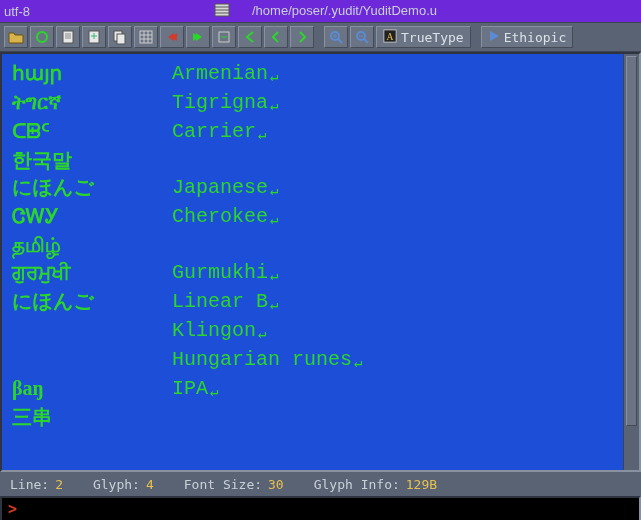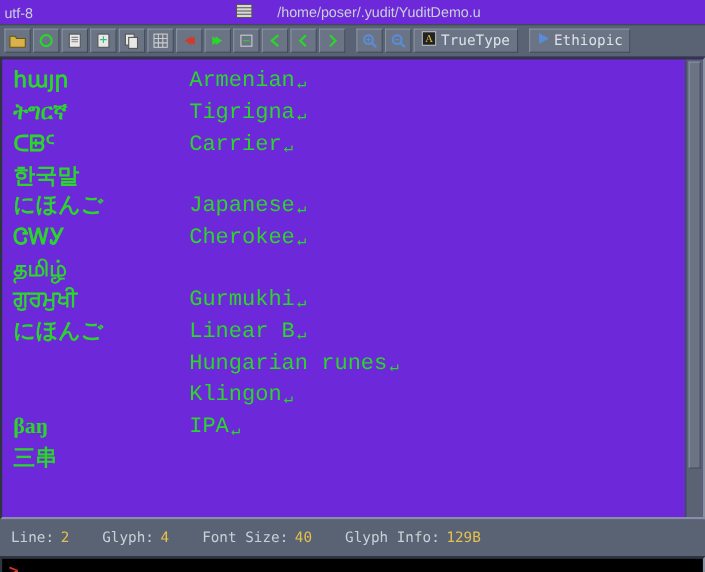--- a/index.html
+++ b/index.html
@@ -54,21 +54,21 @@
     padding: 0 6px;
     color: #dbe2ea;
     font-family: monospace;
     font-size: 13px;
     cursor: pointer;
     gap: 4px;
   }
   .editor {
     position: relative;
     height: 420px;
-    background: #6d28d9;
+    background: #1d4ed8;
     border-top: 2px solid #2e3440;
     border-left: 2px solid #2e3440;
     border-right: 2px solid #8891a0;
     border-bottom: 2px solid #8891a0;
     overflow: hidden;
   }
   .content {
     padding: 6px 8px 6px 10px;
     color: #2bd62b;
     font-family: serif;
@@ -96,21 +96,21 @@
   .scrollbar .thumb {
     position: absolute;
     left: 2px; right: 2px;
     top: 2px; height: 370px;
     background: #6b7485;
     border: 1px solid #444b57;
     border-top-color: #8891a0;
     border-left-color: #8891a0;
   }
   .statusbar {
-    height: 34px;
+    height: 24px;
     background: #5a6373;
     display: flex;
     align-items: center;
     padding: 0 10px;
     gap: 6px;
     font-family: monospace;
     font-size: 13px;
     color: #c8d0d8;
   }
   .statusbar .val { color: #e6c04f; margin-right: 24px; }
@@ -276,45 +276,45 @@
       <div class="row">
         <span class="native">ਗੁਰਮੁਖੀ</span>
         <span class="lang">Gurmukhi<span class="ret">↵</span></span>
       </div>
       <div class="row">
         <span class="native">にほんご</span>
         <span class="lang">Linear B<span class="ret">↵</span></span>
       </div>
       <div class="row">
         <span class="native"></span>
+        <span class="lang">Klingon<span class="ret">↵</span></span>
+      </div>
+      <div class="row">
+        <span class="native"></span>
         <span class="lang">Hungarian runes<span class="ret">↵</span></span>
-      </div>
-      <div class="row">
-        <span class="native"></span>
-        <span class="lang">Klingon<span class="ret">↵</span></span>
       </div>
       <div class="row">
         <span class="native">βaŋ</span>
         <span class="lang">IPA<span class="ret">↵</span></span>
       </div>
       <div class="row">
         <span class="native">三串</span>
       </div>
     </div>
   <div class="scrollbar">
     <div class="thumb"></div>
   </div>
 </div>
 
 <div class="statusbar">
   <span>Line:</span>
   <span class="val">2</span>
   <span>Glyph:</span>
   <span class="val">4</span>
   <span>Font Size:</span>
-  <span class="val">40</span>
+  <span class="val">30</span>
   <span>Glyph Info:</span>
   <span class="val" style="margin-right:0">129B</span>
 </div>
 
 <div class="cmdline">
   <span>&gt;</span>
 </div>
 
 </body></html>

